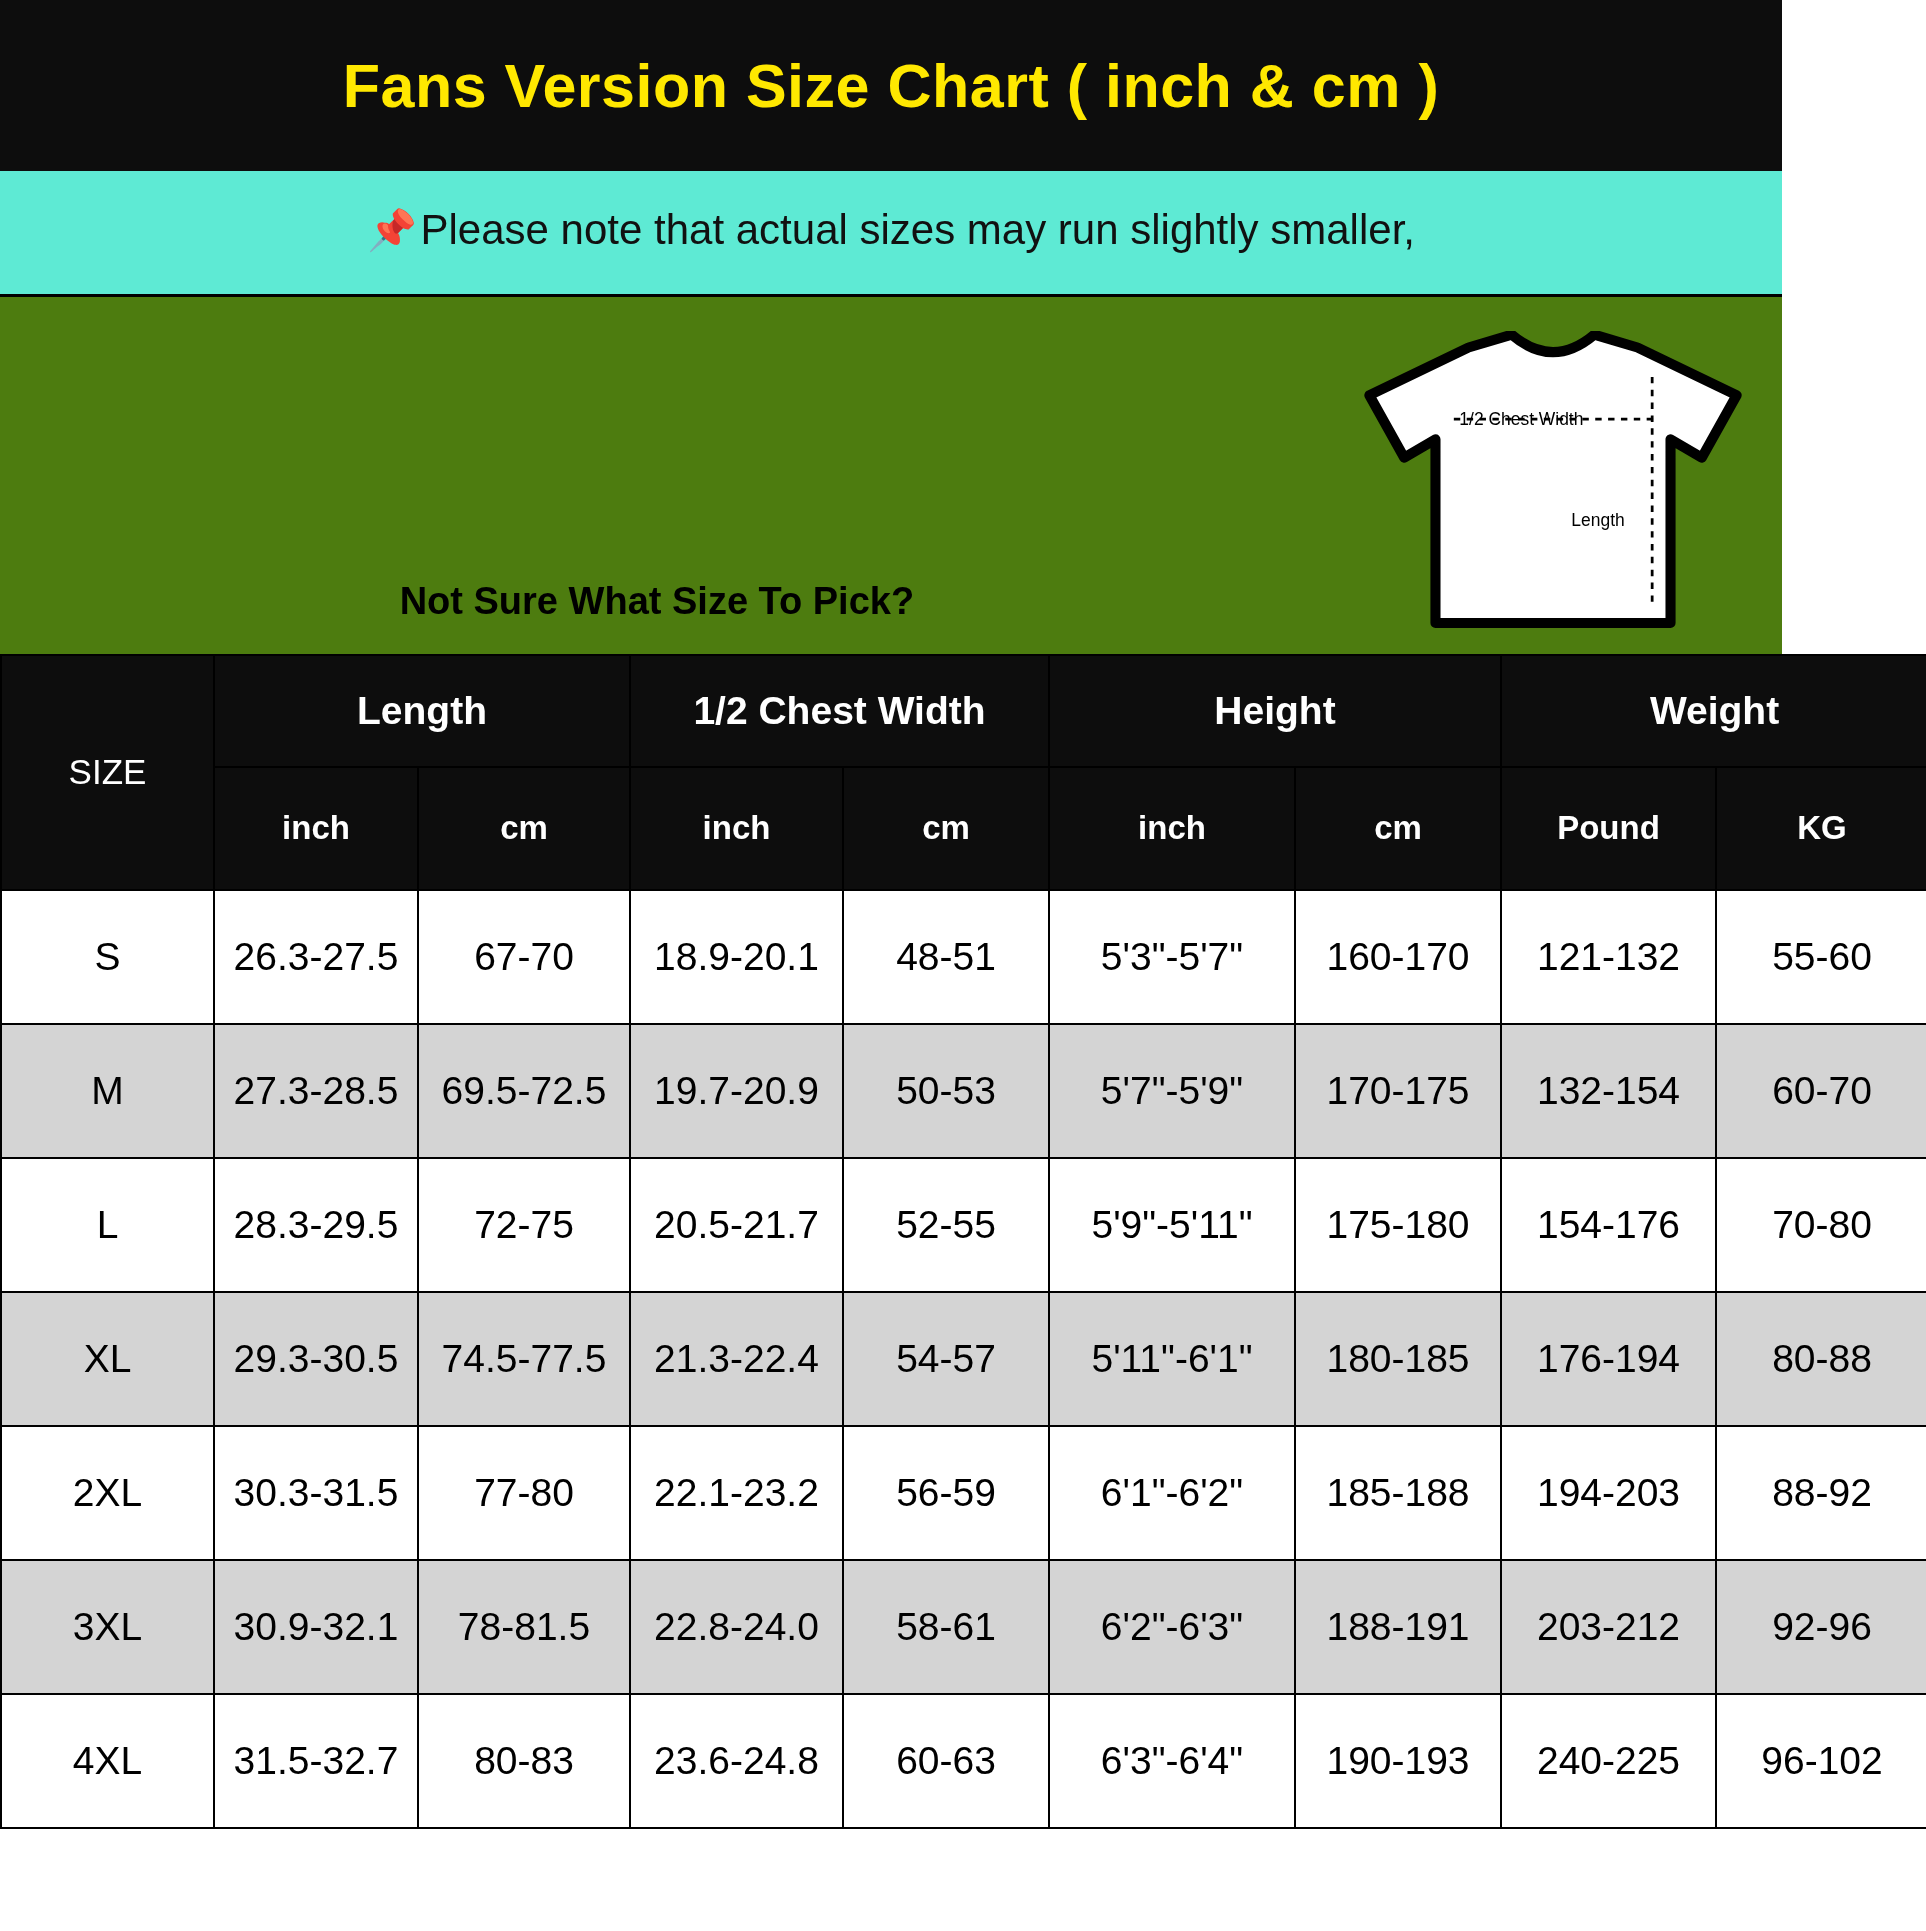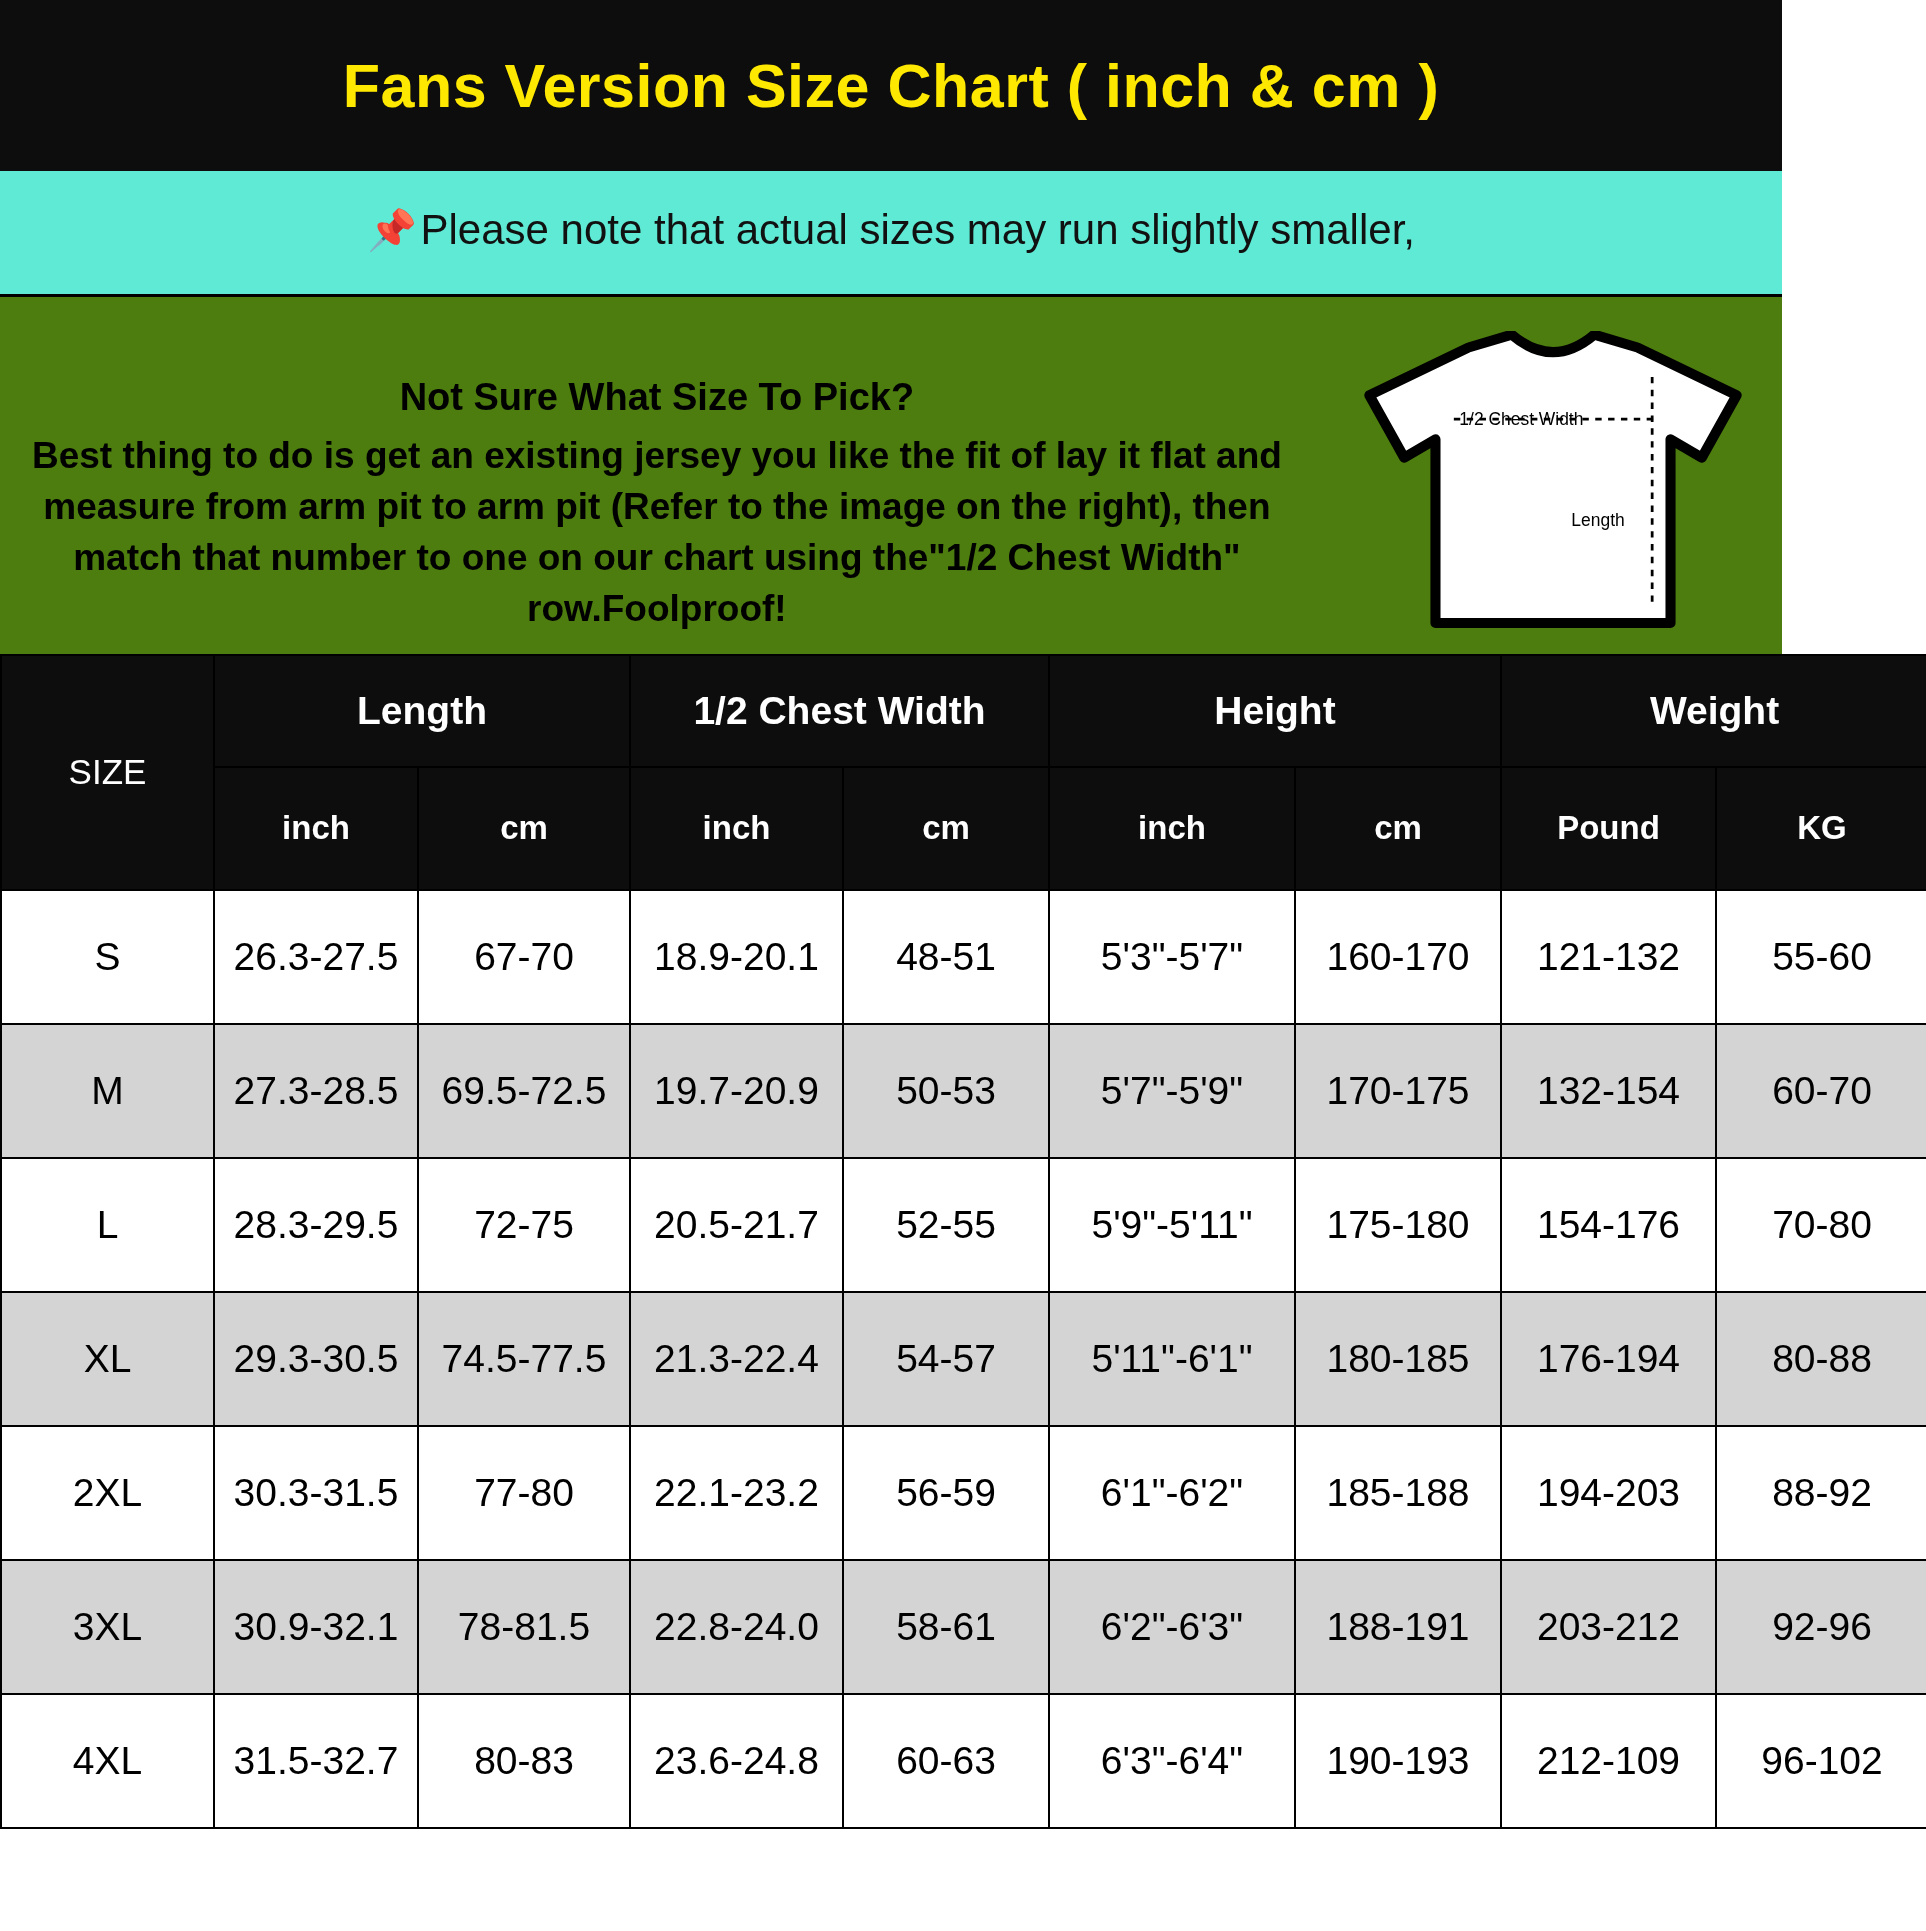--- a/index.html
+++ b/index.html
@@ -175,21 +175,20 @@
 
   <div class="note-band">
     <div class="note-line">
       <span class="pin">📌</span><span>Please note that actual sizes may run slightly smaller,</span>
     </div>
   </div>
 
   <div class="help">
     <div class="help-text">
       <div class="h-title">Not Sure What Size To Pick?</div>
-      <div class="h-body">Best thing to do is get an existing jersey you like the fit of lay it flat and measure from arm pit to arm pit (Refer to the image on the right), then match that number to one on our chart using the"1/2 Chest Width" row.Foolproof!</div>
     </div>
     <div class="help-figure">
       <svg width="404" height="303" viewBox="0 0 440 330">
         <path d="M128 18 L175 4 Q220 42 265 4 L312 18 L420 70 L382 138 L348 118 L348 318 L92 318 L92 118 L58 138 L20 70 Z" fill="#ffffff" stroke="#000000" stroke-width="11" stroke-linejoin="round"></path>
 
         <line x1="112" y1="96" x2="330" y2="96" stroke="#000" stroke-width="3" stroke-dasharray="7,7"></line>
 
         <line x1="328" y1="50" x2="328" y2="300" stroke="#000" stroke-width="3" stroke-dasharray="7,7"></line>
         <text class="shirt-label" x="118" y="102" fill="#000">1/2 Chest Width</text>
         <text class="shirt-label" x="240" y="212" fill="#000">Length</text>
@@ -296,21 +295,21 @@
         <td>92-96</td>
       </tr>
       <tr>
         <td class="size-cell">4XL</td>
         <td>31.5-32.7</td>
         <td>80-83</td>
         <td>23.6-24.8</td>
         <td>60-63</td>
         <td>6'3"-6'4"</td>
         <td>190-193</td>
-        <td>212-109</td>
+        <td>240-225</td>
         <td>96-102</td>
       </tr>
     </tbody>
   </table>
 
 
 </div>
 
 
 </body></html>

